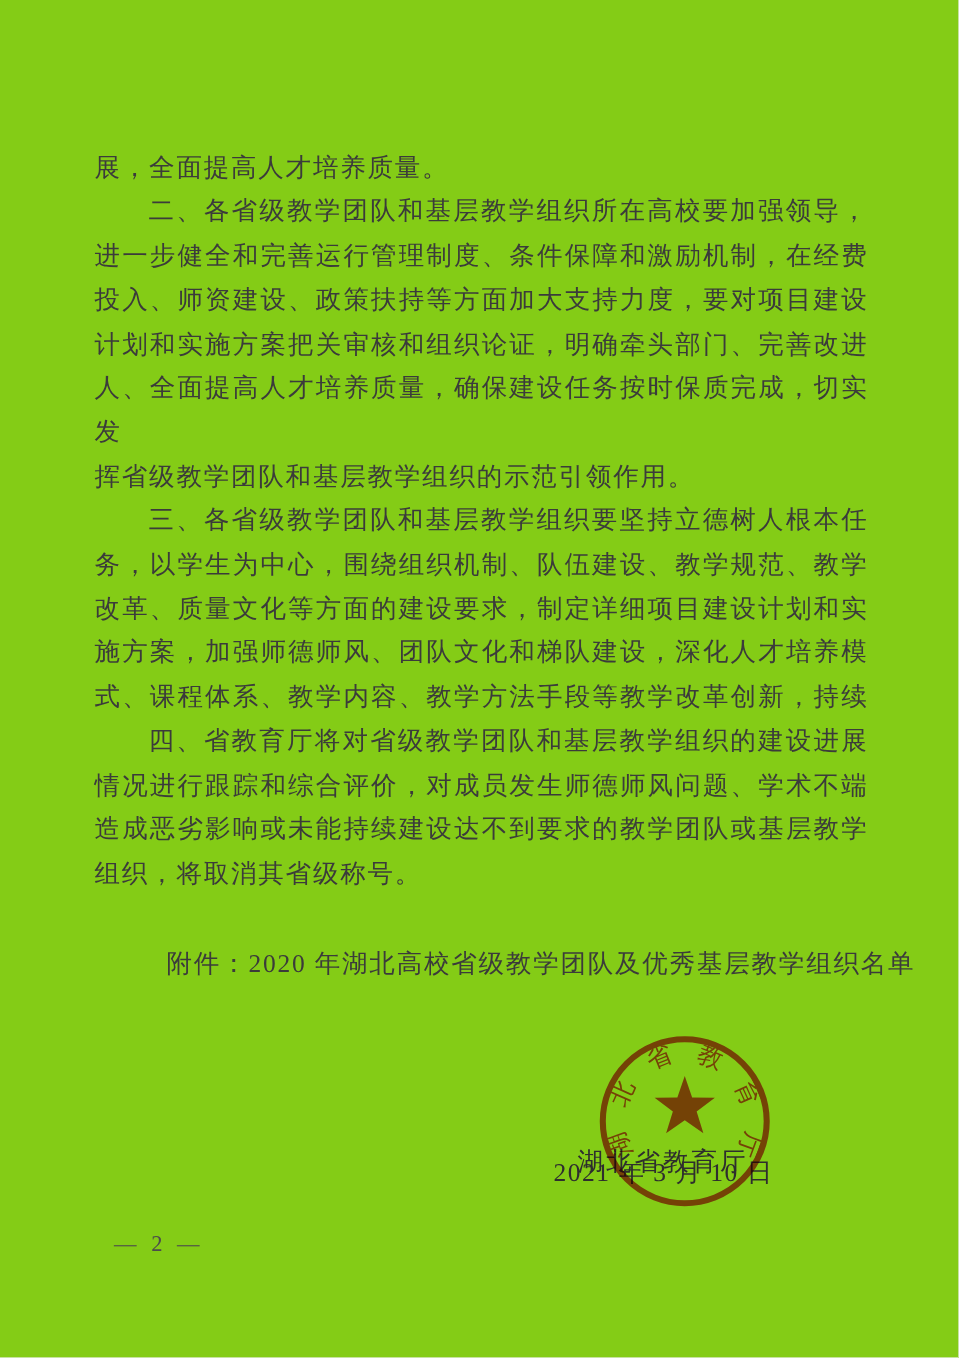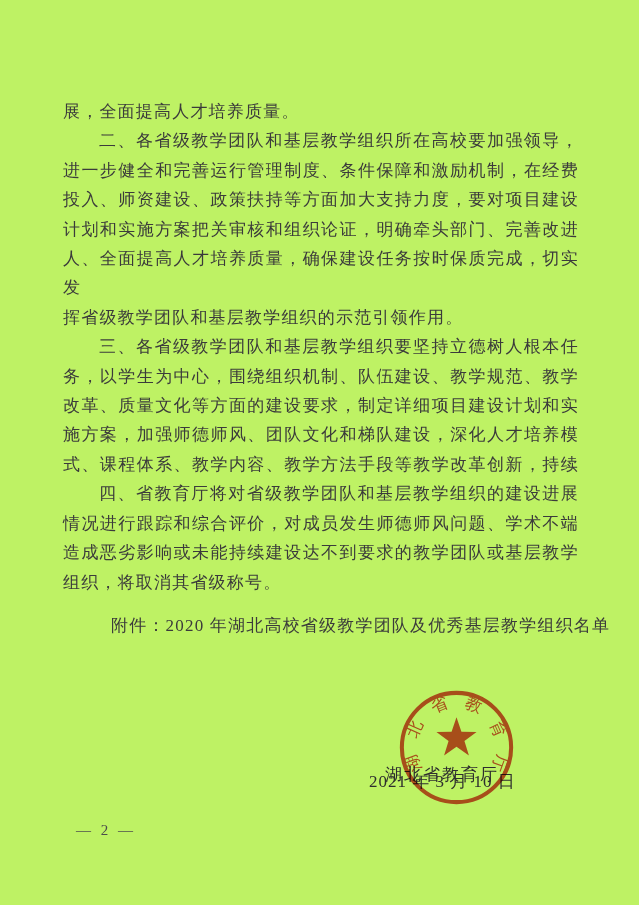--- a/index.html
+++ b/index.html
@@ -1,40 +1,40 @@
 <!DOCTYPE html>
 <html><head>
 <meta charset="utf-8">
 <style>
   * { margin: 0; padding: 0; box-sizing: border-box; }
   html, body { background: #e9e9e9; }
   .page {
     position: relative;
     width: 639px;
     height: 905px;
-    background: #bef264;
+    background: #84cc16;
     overflow: hidden;
     font-family: "Liberation Serif", "DejaVu Serif", serif;
     color: #3b3b3b;
   }
   .doc-body {
     position: absolute;
     left: 63px;
     top: 97px;
     width: 516px;
     font-size: 17px;
     line-height: 29.4px;
     letter-spacing: 1.2px;
     text-justify: inter-character;
   }
   .line { white-space: nowrap; }
   .j { white-space: normal; text-align: justify; text-align-last: justify; }
   .ind { text-indent: 36px; }
   .attachment {
-    margin-top: 14px;
+    margin-top: 31px;
     padding-left: 48px;
     white-space: nowrap;
   }
   .signature {
     position: absolute;
     left: 0; top: 0;
     font-size: 17px;
     color: #2e2e2e;
     letter-spacing: 2px;
     z-index: 1;

